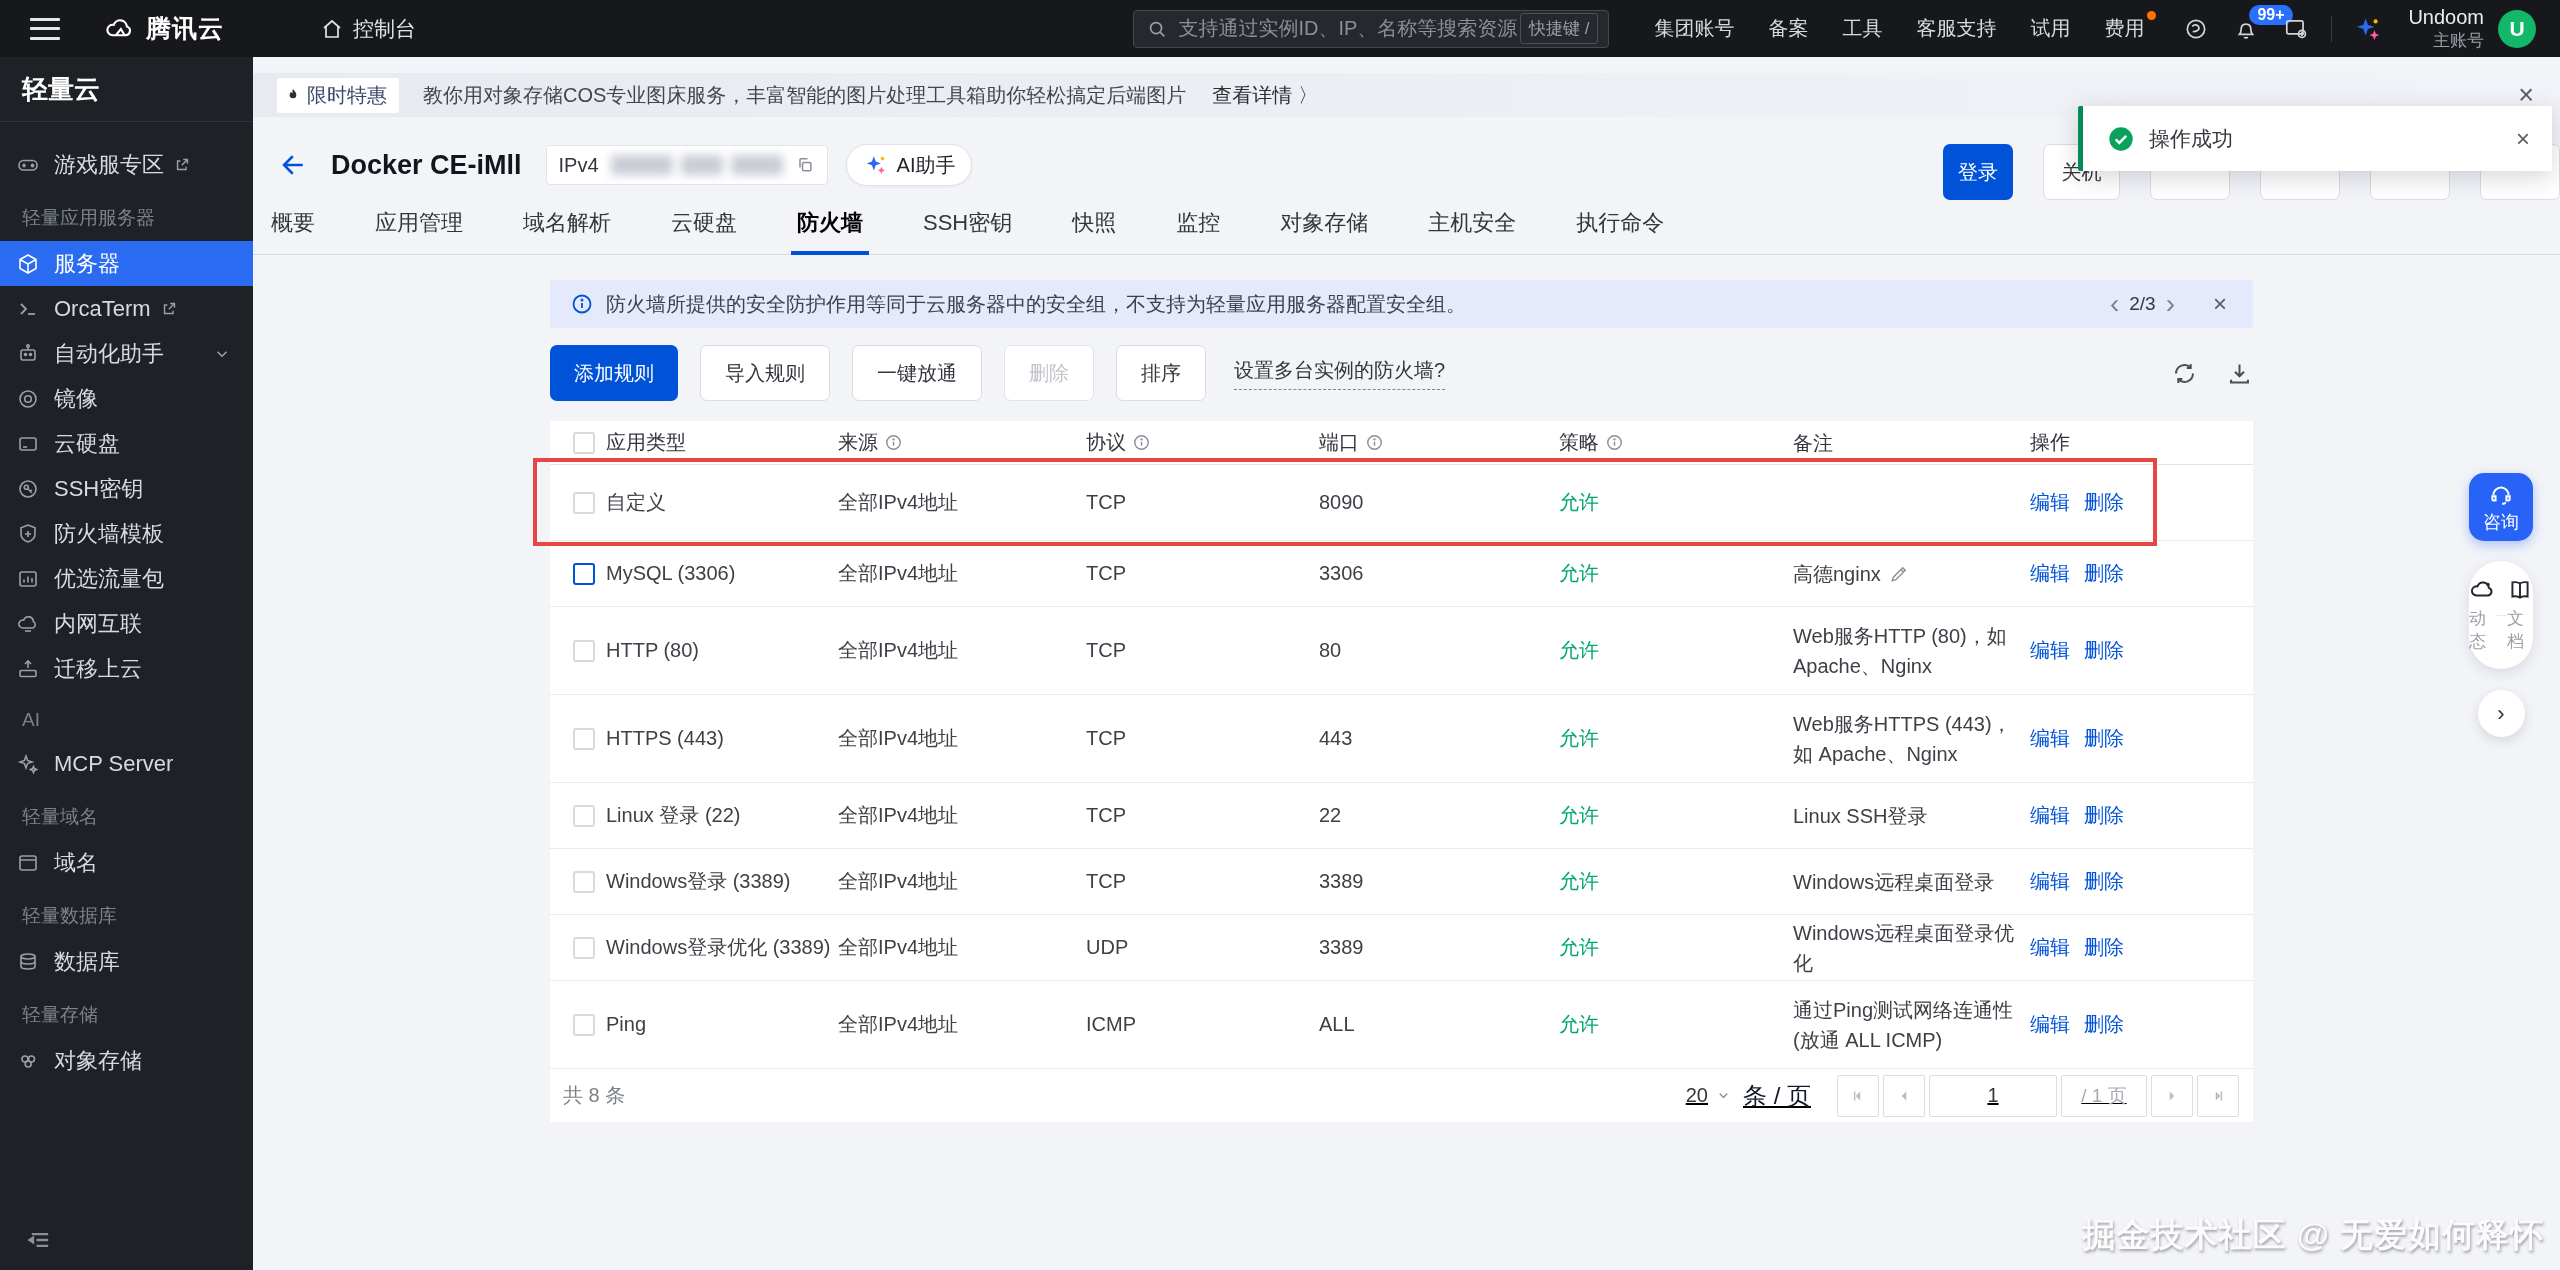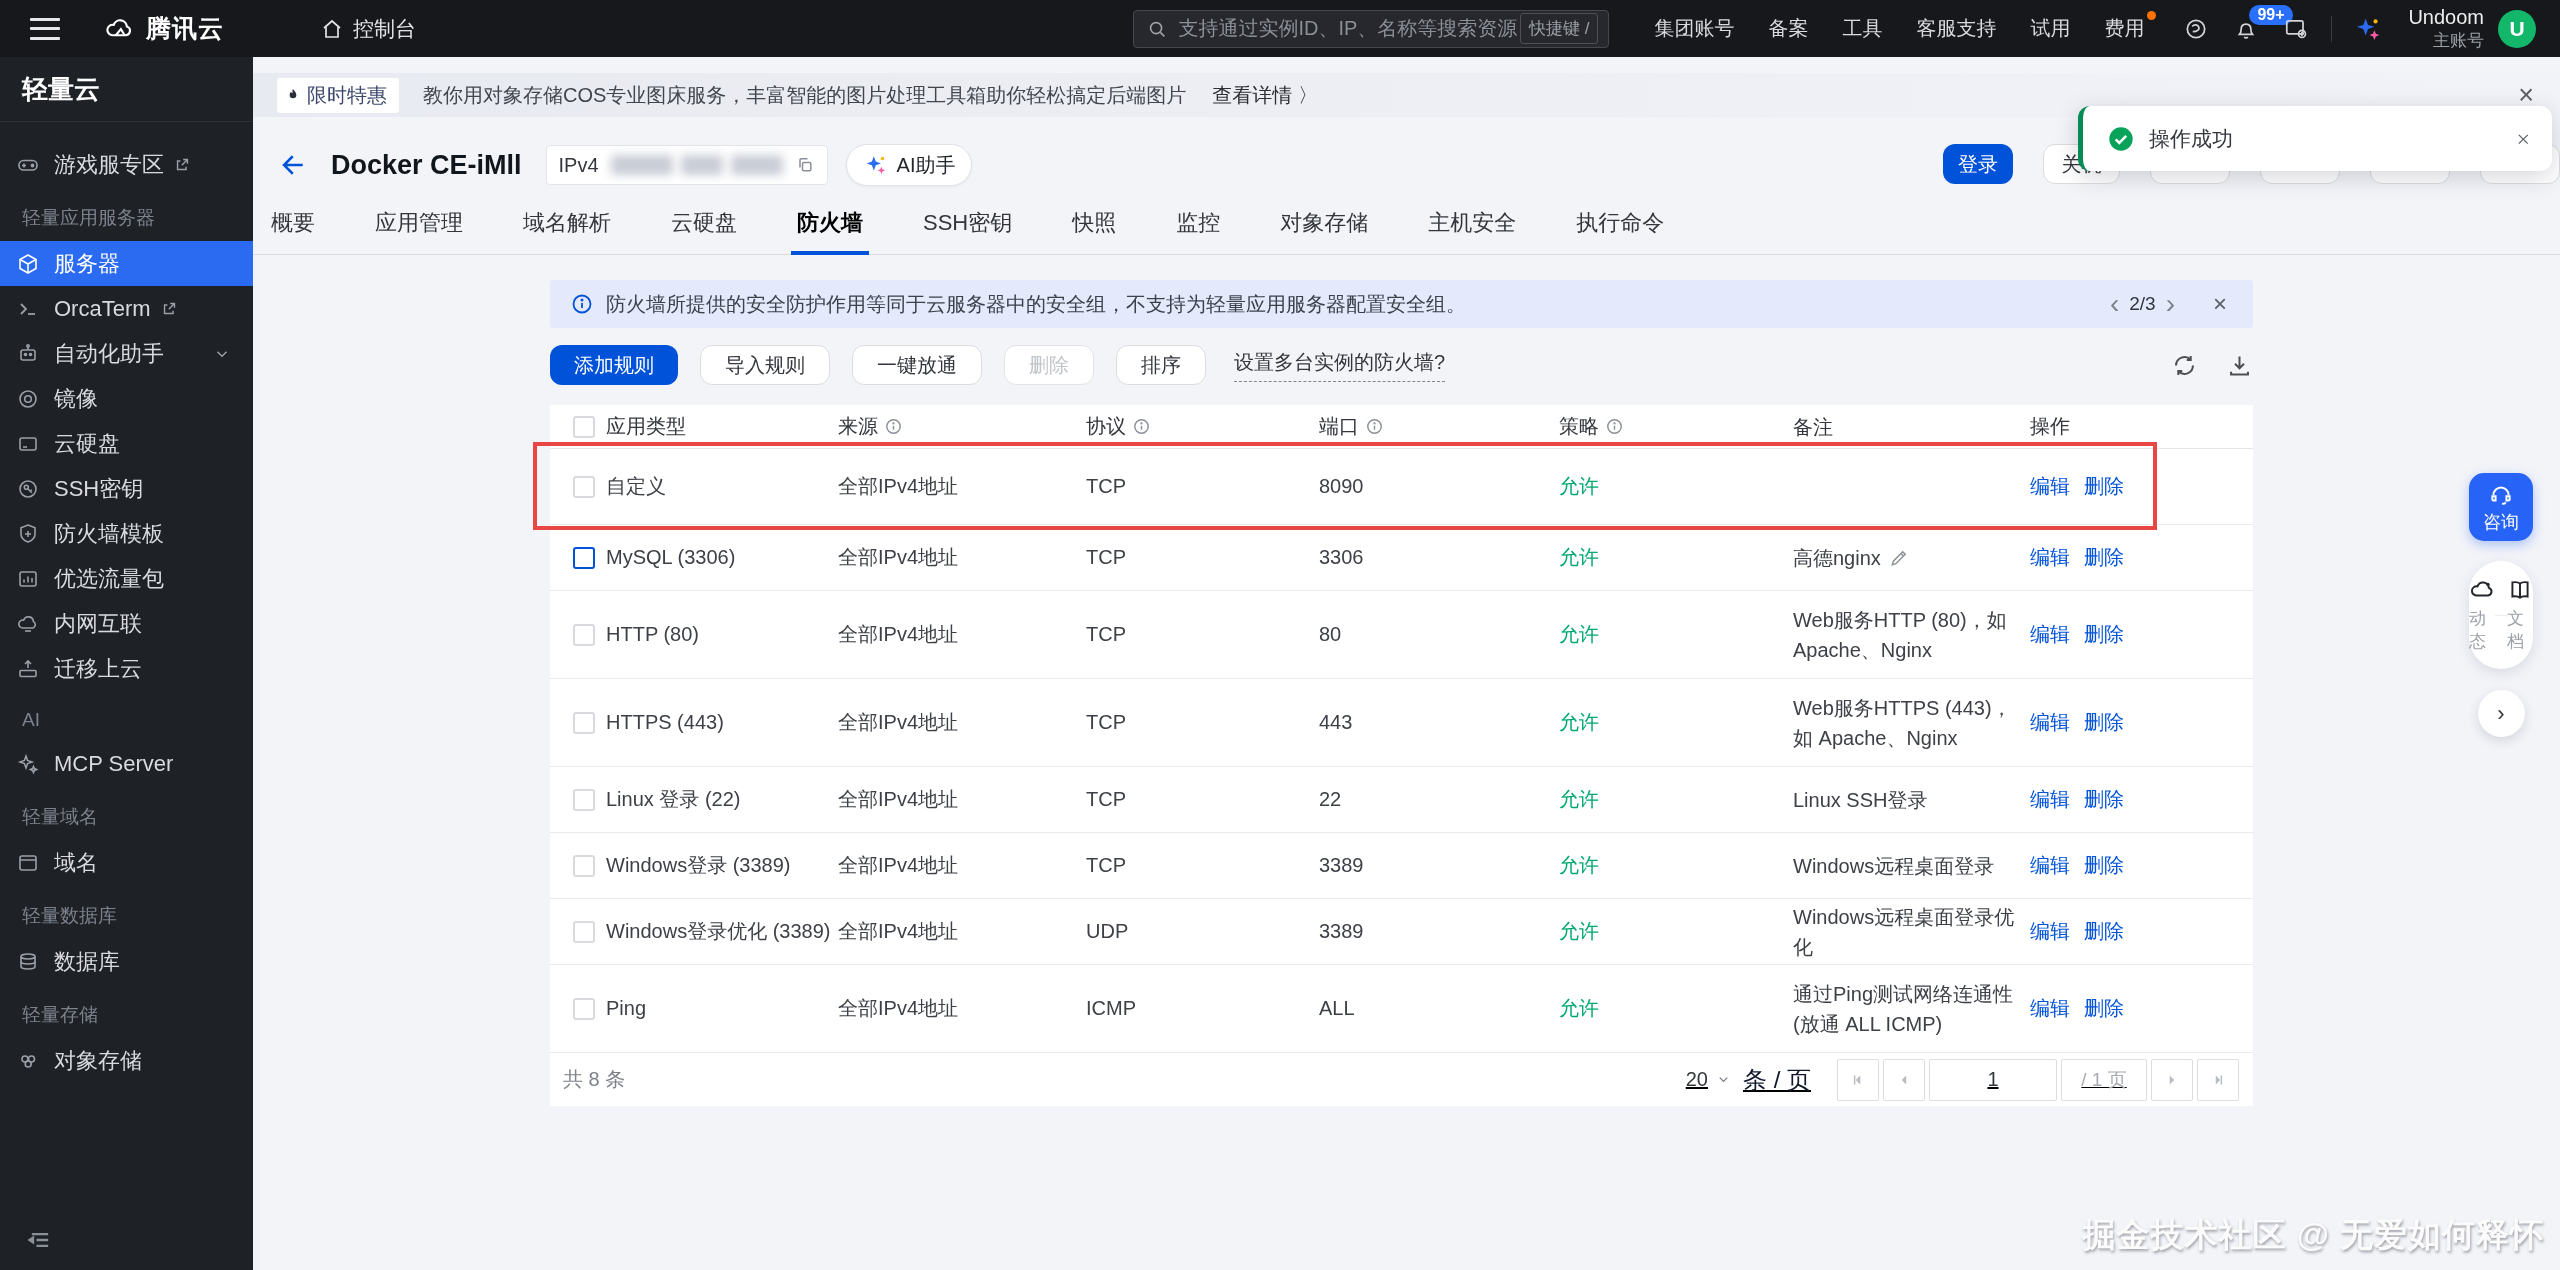--- a/index.html
+++ b/index.html
@@ -56,21 +56,21 @@
   .back-arrow { color:#0052d9; display:flex; cursor:pointer; }
   .inst-title { font-size:27px; font-weight:bold; color:#11151c; margin-left:22px; white-space:nowrap; }
   .ip-pill { margin-left:24px; height:40px; background:#fff; border:1px solid #e3e4e8; border-radius:4px; display:flex; align-items:center; padding:0 12px; gap:12px; }
   .ip-label { font-size:20px; color:#33363c; }
   .ip-blur { display:flex; gap:8px; }
   .ip-blur i { display:block; height:20px; border-radius:2px; background:#c9cdd6; filter:blur(5px); }
   .copy-icon { color:#8a8f97; display:flex; cursor:pointer; }
   .ai-pill { margin-left:18px; height:42px; background:#fff; border:1px solid #e1e2e6; border-radius:21px; display:flex; align-items:center; padding:0 16px; gap:8px; cursor:pointer; box-shadow:0 1px 3px rgba(30,40,80,0.06); }
   .ai-pill span { font-size:20px; color:#23262c; }
   .hdr-actions { position:absolute; left:1690px; top:0; display:flex; gap:20px; }
-  .btn { height:40px; border-radius:12px; font-size:20px; display:flex; align-items:center; justify-content:center; cursor:pointer; white-space:nowrap; }
+  .btn { height:56px; border-radius:7px; font-size:20px; display:flex; align-items:center; justify-content:center; cursor:pointer; white-space:nowrap; }
   .btn-primary { background:#0052d9; color:#fff; border:none; }
   .btn-plain { background:#fff; color:#33363c; border:1px solid #dcdcde; }
   .hdr-actions .btn-primary { width:70px; }
   .hdr-actions .btn-shutdown { width:77px; margin-left:10px; }
   .hdr-actions .ghost { width:80px; margin-left:10px; }
 
   .tabs { margin-top:22px; border-bottom:1px solid #d8dade; display:flex; padding-left:12px; }
   .tab { font-size:22px; color:#33363c; padding:0 6px 16px 6px; margin-right:48px; cursor:pointer; position:relative; white-space:nowrap; }
   .tab.active { font-weight:bold; color:#000; }
   .tab.active::after { content:""; position:absolute; left:0; right:0; bottom:-1px; height:4px; background:#0052d9; }
@@ -116,21 +116,21 @@
   .psize { display:flex; align-items:center; gap:8px; margin-right:22px; cursor:pointer; }
   .psize .n { font-size:20px; color:#33363c; }
   .psize .caret { color:#7d8187; display:flex; }
   .psize .per { font-size:24px; color:#0f172a; margin-left:4px; }
   .pbox { height:42px; border:1px solid #dcdde1; border-radius:2px; background:#fff; display:flex; align-items:center; justify-content:center; color:#b8bcc2; }
   .pbox.sq { width:42px; cursor:pointer; }
   .pbox.cur { width:128px; color:#33363c; font-size:20px; }
   .pbox.tot { width:86px; color:#a7abb1; font-size:19px; }
 
   
-  .toast { position:absolute; left:2078px; top:106px; width:474px; height:65px; background:#ffffff; border-radius:12px; box-shadow:0 6px 24px rgba(20,30,50,0.18); display:flex; align-items:center; z-index:400; border-left:5px solid #068a56;font-family:Liberation Serif, serif; }
+  .toast { position:absolute; left:2078px; top:106px; width:474px; height:65px; background:#ffffff; border-radius:2px; box-shadow:0 6px 24px rgba(20,30,50,0.18); display:flex; align-items:center; z-index:400; border-left:5px solid #068a56; }
   .toast-msg { font-size:21px; color:#33363c; margin-left:14px; flex:1; }
   .toast-close { color:#5c6066; font-size:24px; margin-right:22px; cursor:pointer; line-height:1; }
   .toast .check { margin-left:24px; display:flex; }
 
   
   .floaters { position:absolute; right:27px; top:473px; width:64px; display:flex; flex-direction:column; align-items:center; z-index:350; }
   .fl-consult { width:64px; height:68px; background:#2663f6; border-radius:15px; color:#fff; display:flex; flex-direction:column; align-items:center; justify-content:center; gap:3px; cursor:pointer; box-shadow:0 4px 12px rgba(38,99,246,0.35); }
   .fl-consult span { font-size:18px; }
   .fl-pill { margin-top:20px; width:64px; background:#fff; border-radius:32px; box-shadow:0 4px 14px rgba(30,40,80,0.12); padding:16px 0; display:flex; flex-direction:row; align-items:center; }
   .fl-item { display:flex; flex-direction:column; align-items:center; gap:4px; cursor:pointer; color:#23262c; }

